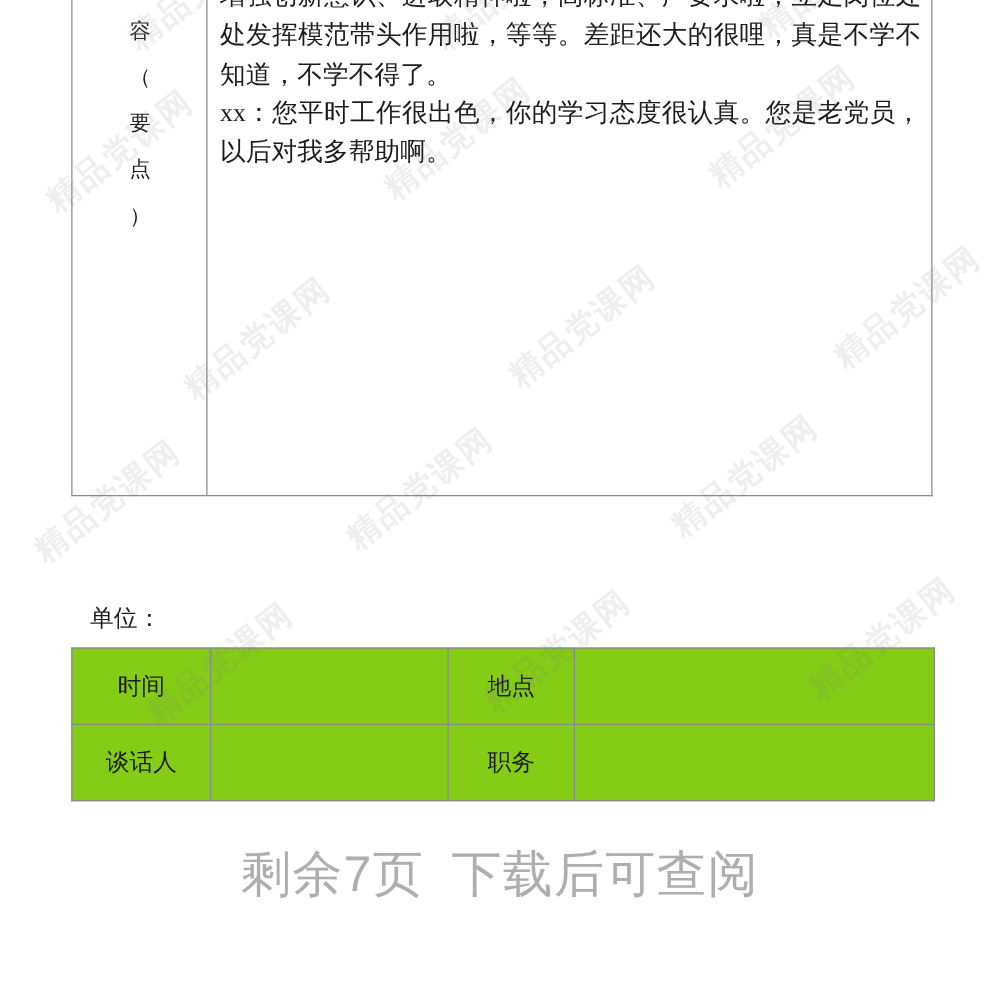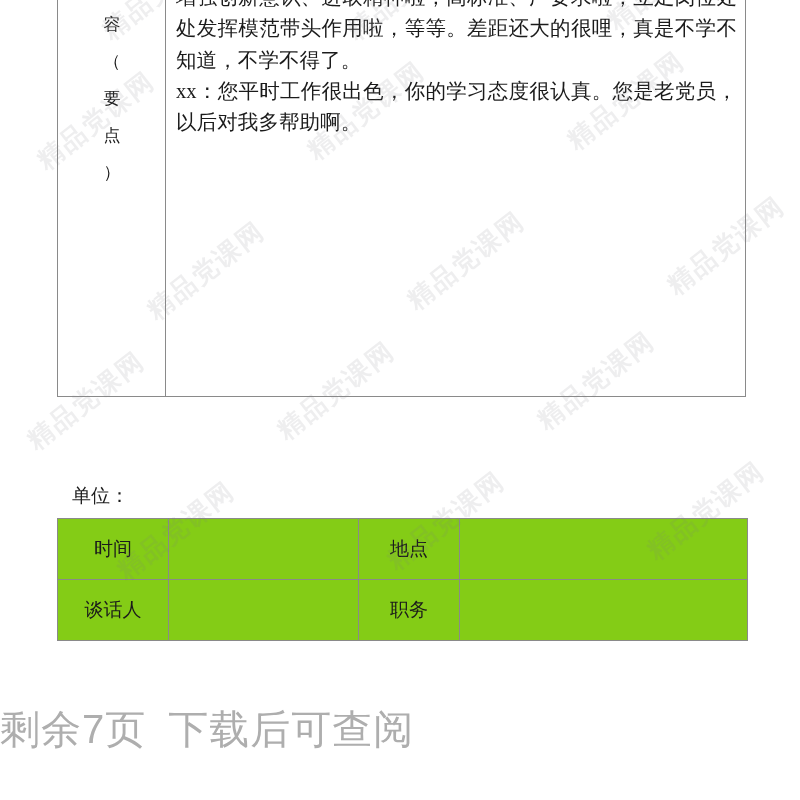--- a/index.html
+++ b/index.html
@@ -143,22 +143,23 @@
   }
   #meta-table col.c1 { width: 111px; }
   #meta-table col.c2 { width: 190px; }
   #meta-table col.c3 { width: 101px; }
   #meta-table col.c4 { width: 288px; }
 
   
   #bottom-banner {
     position: absolute;
     left: 0;
-    top: 702px;
+    top: 672px;
     width: 800px;
+    text-align: center;
     font-family: "Liberation Sans", "DejaVu Sans", sans-serif;
     font-size: 40px;
     color: #aeaeae;
     letter-spacing: 1px;
     z-index: 6;
   }
   #bottom-banner .gap { display: inline-block; width: 22px; }
 </style>
 </head>
 <body>

